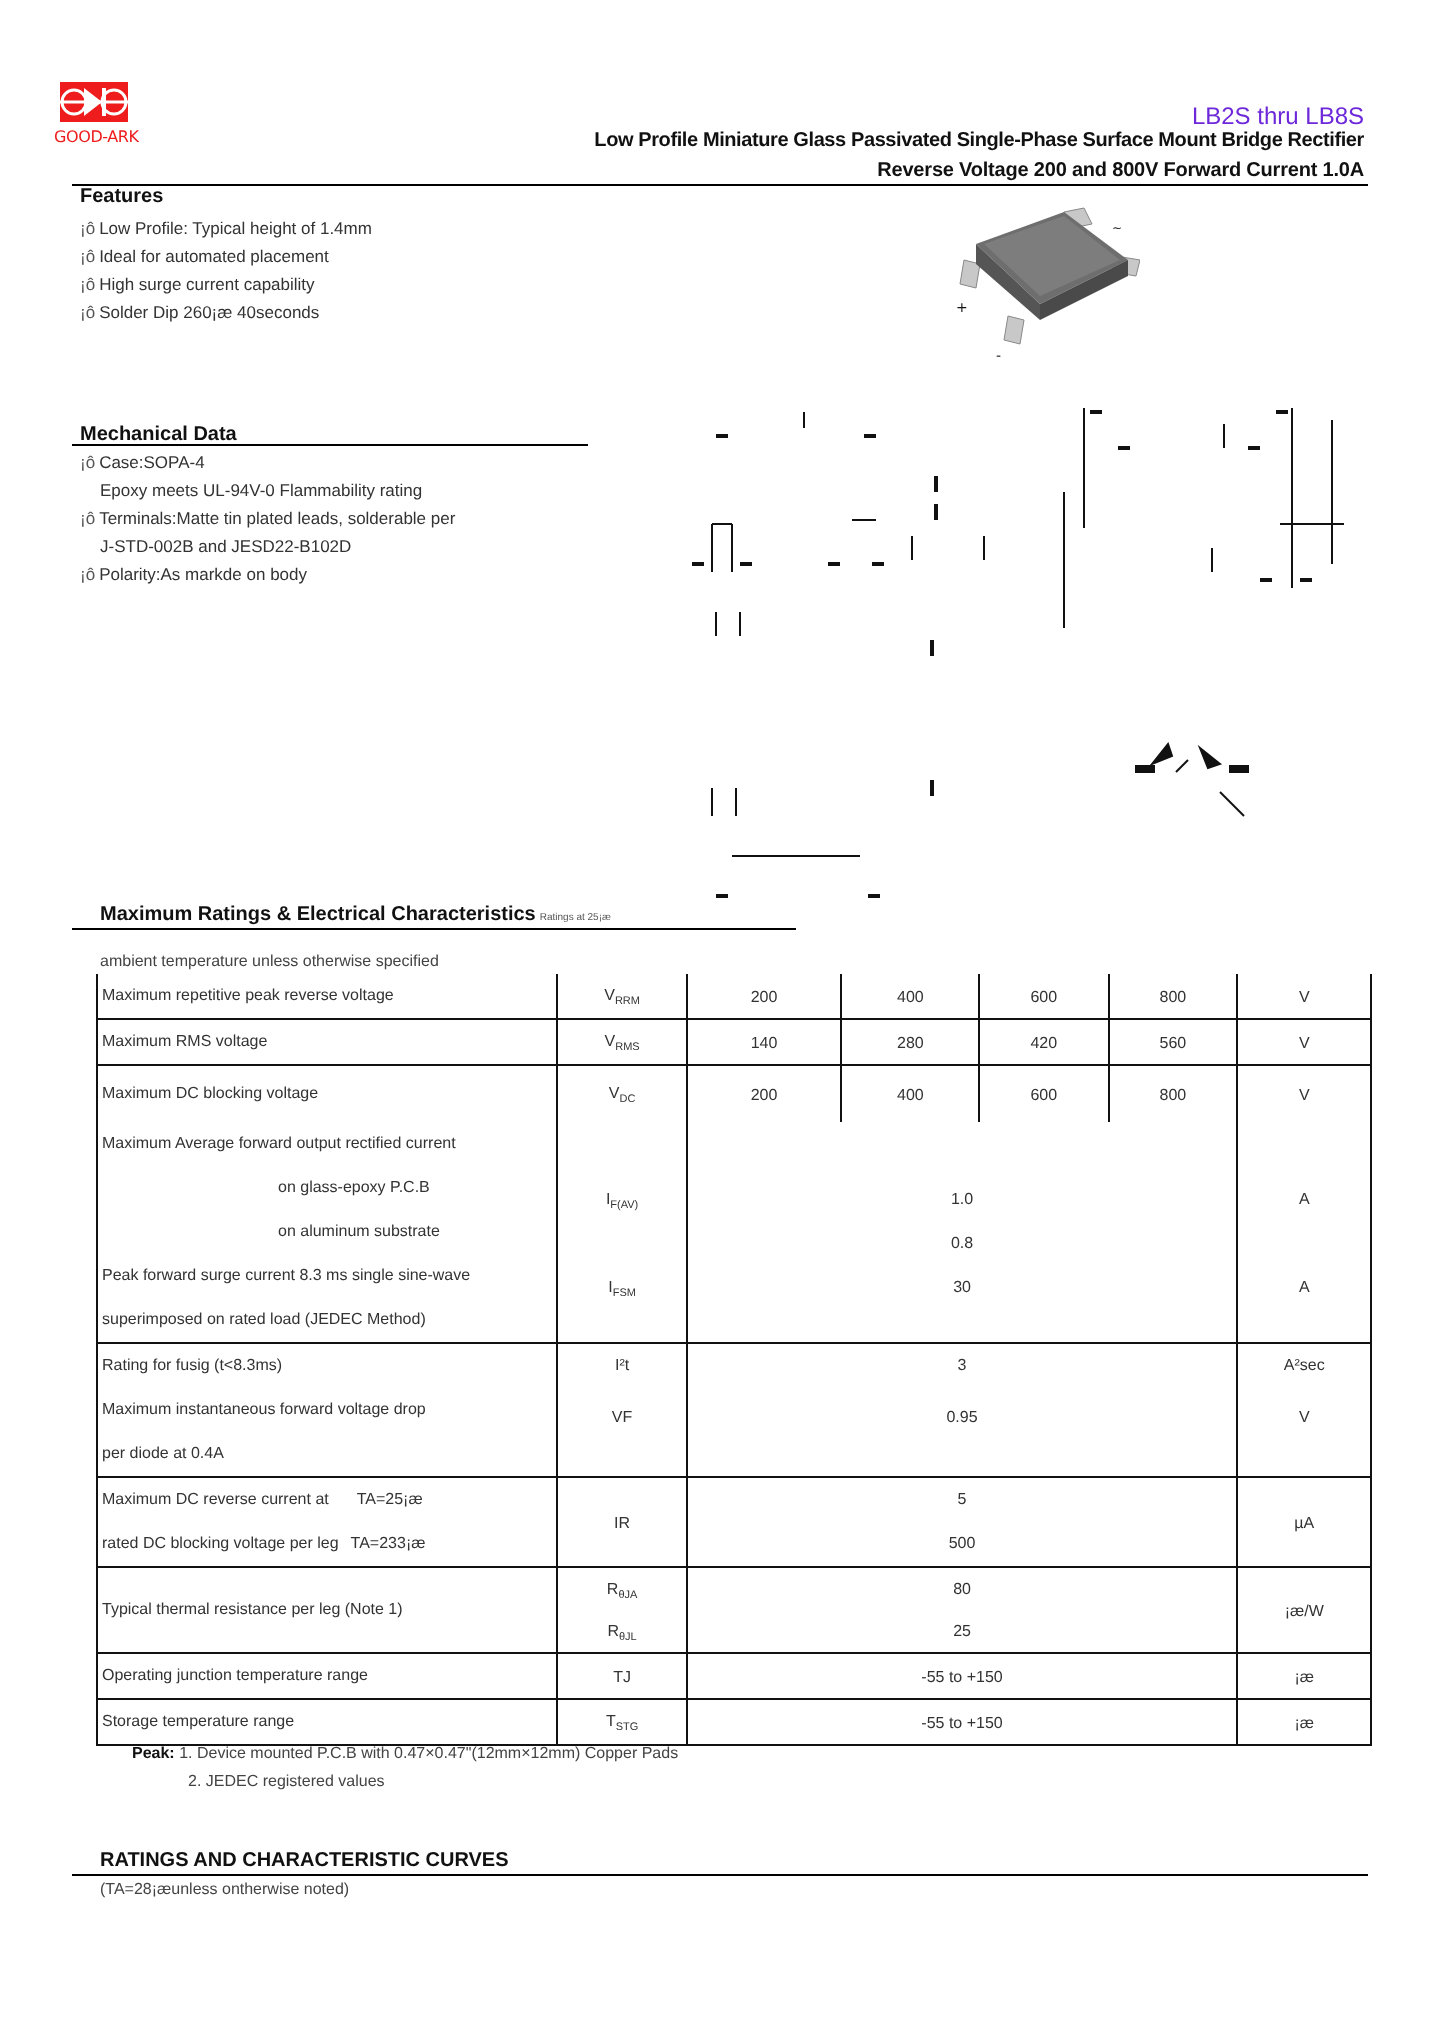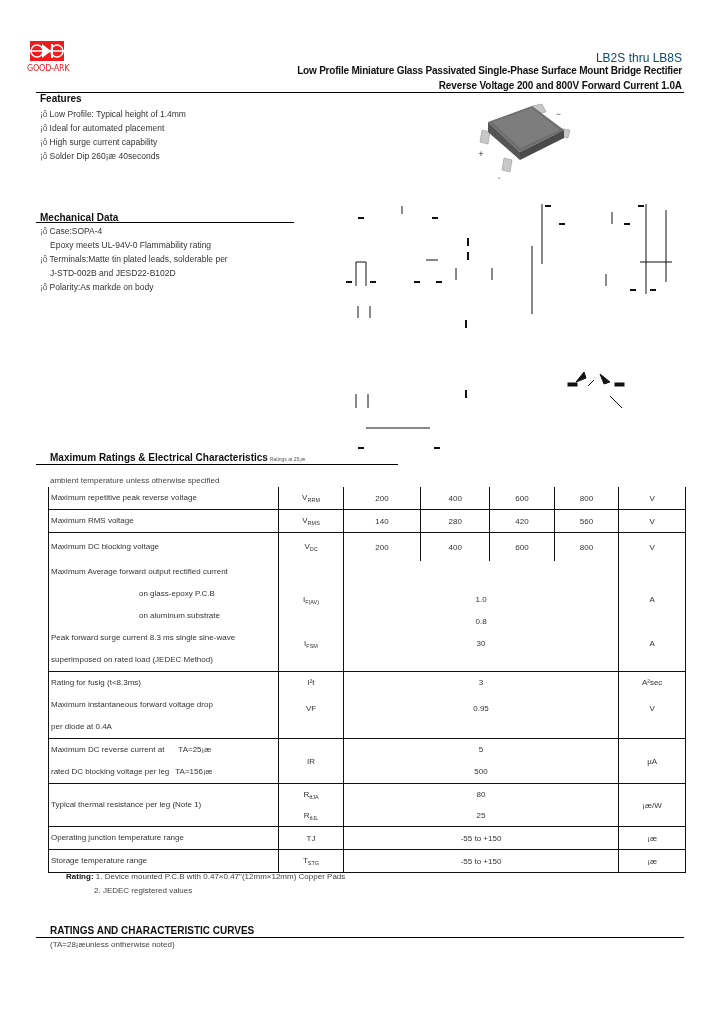--- a/index.html
+++ b/index.html
@@ -4,21 +4,21 @@
   <style>
     * { box-sizing: border-box; margin: 0; padding: 0; }
     html, body { width: 720px; height: 1012px; background: #ffffff; overflow: hidden; }
     body { position: relative; font-family: "Liberation Sans", sans-serif; color: #111; }
     .abs { position: absolute; }
 
     
     .logo { left: 30px; top: 41px; width: 34px; height: 20px; background: #ee1c1c; border-radius: 2px; }
     .logo svg { display: block; }
     .logo-text { left: 27px; top: 64px; font-size: 8px; color: #ee1c1c; letter-spacing: -0.2px; font-family: "DejaVu Sans", sans-serif; }
-    .title-main { right: 38px; top: 51px; font-size: 12px; color: #0c4a6e; }
+    .title-main { right: 38px; top: 51px; font-size: 12px; color: #6d28d9; }
     .title-sub { right: 38px; top: 65px; font-size: 10px; font-weight: bold; letter-spacing: -0.2px; }
     .title-rating { right: 38px; top: 80px; font-size: 10px; font-weight: bold; letter-spacing: -0.1px; }
     .hr-top { left: 36px; top: 92px; width: 648px; height: 1px; background: #000; }
 
     .sec-title { font-size: 10px; font-weight: bold; color: #111; }
     .list-item { font-size: 8.5px; color: #333; white-space: nowrap; }
     .bullet { color: #555; margin-right: 2px; }
 
     .hr-mech { left: 36px; top: 222px; width: 258px; height: 1px; background: #000; }
 
@@ -247,21 +247,21 @@
     </td>
     <td class="c">
       <div style="height:22px;line-height:22px">A²sec</div>
       <div style="height:30px;line-height:30px">V</div>
       <div style="height:14px"></div>
     </td>
   </tr>
   <tr>
     <td>
       <div class="cell-line"><span>Maximum DC reverse current at</span><span style="display:inline-block;width:14px"></span><span>TA=25¡æ</span></div>
-      <div class="cell-line"><span>rated DC blocking voltage per leg</span><span style="display:inline-block;width:6px"></span><span>TA=156¡æ</span></div>
+      <div class="cell-line"><span>rated DC blocking voltage per leg</span><span style="display:inline-block;width:6px"></span><span>TA=233¡æ</span></div>
     </td>
     <td class="c sym">IR</td>
     <td class="c" colspan="4">
       <div style="height:22px;line-height:22px">5</div>
       <div style="height:22px;line-height:22px">500</div>
     </td>
     <td class="c">µA</td>
   </tr>
   <tr>
     <td>
@@ -289,18 +289,18 @@
     <td>
           <div class="cell-line">Storage temperature range</div>
         </td>
     <td class="c sym"><span>T</span><span class="sub">STG</span></td>
     <td class="c" colspan="4">-55 to +150</td>
     <td class="c">¡æ</td>
   </tr>
 </tbody>
   </table>
 
-<div class="abs notes"><b>Rating:</b> <span>1. Device mounted P.C.B with 0.47×0.47"(12mm×12mm) Copper Pads</span></div>
+<div class="abs notes"><b>Peak:</b> <span>1. Device mounted P.C.B with 0.47×0.47"(12mm×12mm) Copper Pads</span></div>
 <div class="abs note2">2. JEDEC registered values</div>
 
 <div class="abs curves-title">RATINGS AND CHARACTERISTIC CURVES</div>
 <div class="abs hr-curves"></div>
 <div class="abs curves-sub">(TA=28¡æunless ontherwise noted)</div>
 
 </body></html>

